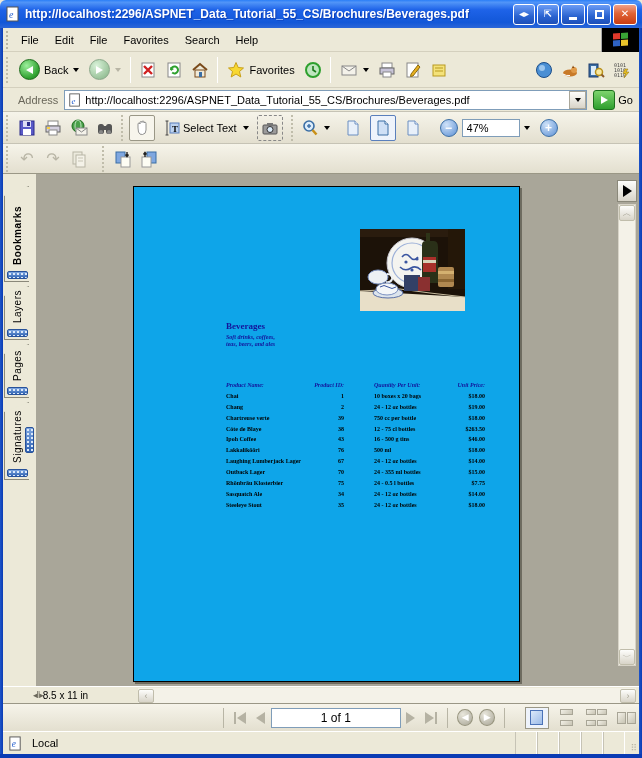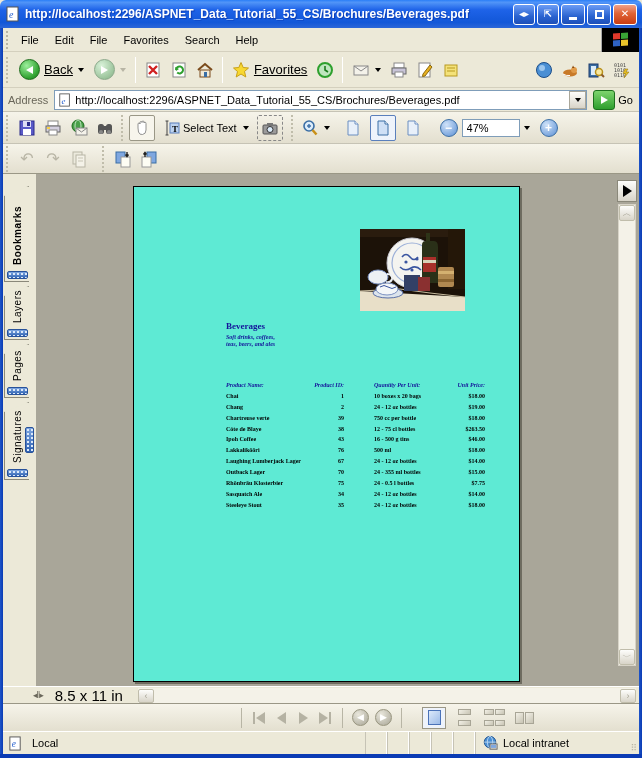--- a/index.html
+++ b/index.html
@@ -35,35 +35,35 @@
   .win-logo { margin-left:auto; width:38px; height:24px; background:#000; display:flex;
     align-items:center; justify-content:center; border-left:1px solid #aaa; }
   .flag { width:16px; height:14px; display:grid; grid-template-columns:7px 7px; grid-template-rows:6px 6px; gap:1px; transform:skewY(-4deg); }
   .flag i { display:block; }
 
   
   .stdbar { position:absolute; left:3px; top:52px; width:636px; height:36px; background:#ECE9D8;
     display:flex; align-items:center; border-bottom:1px solid #d4d0be; }
   .grip { width:5px; height:26px; margin:0 3px; border-left:2px dotted #c0bdab; }
   .tbtn { display:flex; align-items:center; gap:4px; padding:2px 5px; height:30px; border-radius:2px; }
-  .tbtn .lbl { font-size:13px;text-decoration:underline; }
+  .tbtn .lbl { font-size:11px; }
   .sep { width:1px; height:26px; background:#c6c3b5; border-right:1px solid #fff; margin:0 4px; }
   .circ { width:21px; height:21px; border-radius:50%; display:flex; align-items:center; justify-content:center; }
   .circ.green { background:radial-gradient(circle at 35% 30%,#9cf09c,#2ea02e 70%,#1d7a1d); border:1px solid #1a6b1a; color:#fff; }
   .circ.gray { background:radial-gradient(circle at 35% 30%,#d9f2d9,#9cc49c 70%,#86ab86); border:1px solid #8aa88a; color:#fff; }
   .arrow-l { width:0; height:0; border-top:4px solid transparent; border-bottom:4px solid transparent; border-right:7px solid #fff; }
   .arrow-r { width:0; height:0; border-top:4px solid transparent; border-bottom:4px solid transparent; border-left:7px solid #fff; }
   .drop { width:0; height:0; border-left:3px solid transparent; border-right:3px solid transparent; border-top:4px solid #000; margin-left:1px; }
   .icon16 { width:18px; height:18px; display:block; }
   .right-tools { margin-left:auto; display:flex; align-items:center; gap:8px; padding-right:8px; }
 
   
   .addrbar { position:absolute; left:3px; top:88px; width:636px; height:24px; background:#ECE9D8;
     display:flex; align-items:center; border-bottom:1px solid #c6c3b5; padding-left:4px; }
-  .addr-label { color:#6a675a; margin:0 6px 0 1px;text-align:right; }
+  .addr-label { color:#6a675a; margin:0 6px 0 11px;text-align:right; }
   .addr-box { flex:1 1 auto; height:20px; background:#fff; border:1px solid #7f9db9;
     display:flex; align-items:center; padding-left:2px; }
   .addr-box input { flex:1 1 auto; border:none; outline:none; font-family:"Liberation Sans",sans-serif; font-size:11px; height:16px; }
   .addr-drop { width:17px; height:18px; background:linear-gradient(180deg,#fdfdfb,#d8d4c8); border:1px solid #aaa79a;
     display:flex; align-items:center; justify-content:center; }
   .go-btn { width:22px; height:20px; margin:0 3px 0 6px; border-radius:3px; border:1px solid #1d6f1d;
     background:linear-gradient(180deg,#7ed46e,#2e9e2e); display:flex; align-items:center; justify-content:center; }
   .go-label { margin-right:6px; }
 
   
@@ -86,21 +86,21 @@
   .vtab { position:absolute; left:1px; width:25px; background:#ECE9D8; border:1px solid #8a887a; border-right:none;
     clip-path:polygon(0 10px,100% 0,100% 100%,0 100%); display:flex; flex-direction:column; align-items:center; }
   .vtab .vlabel { flex:1 1 auto; writing-mode:vertical-rl; transform:rotate(180deg); font-size:10px; padding-top:4px; letter-spacing:0.5px; }
   .vtab .dots { width:21px; height:8px; margin:2px 0 2px 0; border-radius:2px;
     background:linear-gradient(180deg,#7fa7e0,#2f62b2); border:1px solid #28529a;
     background-image:radial-gradient(#dce9fa 1px, transparent 1px),linear-gradient(180deg,#7fa7e0,#2f62b2); background-size:4px 4px,100% 100%; }
   .vtab.active .vlabel { font-weight:bold; }
   .splitter { position:absolute; left:22px; top:253px; width:9px; height:26px; border:1px solid #28529a; border-radius:2px;
     background-image:radial-gradient(#dce9fa 1px, transparent 1px),linear-gradient(180deg,#7fa7e0,#2f62b2); background-size:4px 4px,100% 100%; }
 
-  .page { position:absolute; left:130px; top:12px; width:387px; height:496px; background:#5eead4;
+  .page { position:absolute; left:130px; top:12px; width:387px; height:496px; background:#0ea5e9;
     border:1px solid #000; box-shadow:2px 2px 0 #6e6c60; font-family:"Liberation Serif", serif; }
   .still-life { position:absolute; left:226px; top:42px; width:105px; height:82px; }
   .pdf-title { position:absolute; left:92px; top:134px; font-size:9px; font-weight:bold; color:#14149a; }
   .pdf-sub { position:absolute; left:92px; top:147px; font-size:6px; font-style:italic; font-weight:bold; color:#14149a; line-height:7px; }
   .ptable { position:absolute; left:92px; top:195px; width:259px; }
   .prow { display:flex; height:10.9px; align-items:baseline; }
   .half-l { width:118px; display:flex; justify-content:space-between; }
   .half-gap { width:30px; }
   .half-r { width:111px; display:flex; justify-content:space-between; }
   .pcell { font-size:6px; font-weight:bold; color:#000; white-space:nowrap; }
@@ -110,21 +110,21 @@
     border:1px solid #8a887a; display:flex; align-items:center; justify-content:center; }
   .tri-r-black { width:0; height:0; border-top:6px solid transparent; border-bottom:6px solid transparent; border-left:9px solid #000; }
   .vscroll { position:absolute; right:3px; top:30px; width:18px; height:462px; background:#f4f2e8; border:1px solid #d8d4c8; }
   .vs-btn { position:absolute; left:0; width:16px; height:16px; background:linear-gradient(180deg,#fdfdfb,#d8d4c8);
     border:1px solid #c0bdab; border-radius:2px; color:#a8a596; display:flex; align-items:center; justify-content:center; font-size:9px; }
 
   
   .pdfstatus { position:absolute; left:3px; top:686px; width:636px; height:17px; background:#ECE9D8; border-top:1px solid #fff;
     display:flex; align-items:center; }
   .hgrip { margin-left:30px; color:#6a675a; font-size:9px; letter-spacing:-1px; }
-  .pagesize { margin-left:12px; color:#000; font-size:15px; }
+  .pagesize { color:#000; font-size:10px; }
   .hscroll { position:absolute; left:135px; right:3px; top:1px; height:15px; background:#f4f2e8; display:flex; align-items:center; }
   .hs-btn { width:16px; height:14px; background:linear-gradient(180deg,#fdfdfb,#d8d4c8); border:1px solid #c0bdab; border-radius:2px;
     color:#a8a596; display:flex; align-items:center; justify-content:center; font-size:9px; }
   .hs-track { flex:1 1 auto; height:14px; }
 
   
   .navbar { position:absolute; left:3px; top:703px; width:636px; height:28px; background:linear-gradient(180deg,#f6f4ea,#e3dfcf);
     border-top:1px solid #9a9786; display:flex; align-items:center; }
   .nav-sep { width:1px; height:20px; background:#b8b5a5; margin:0 6px; }
   .nbtn { width:22px; height:22px; display:flex; align-items:center; justify-content:center; gap:1px; }
@@ -657,20 +657,21 @@
   <div class="navbar">
     <div style="width:232px;"></div>
     <div class="nav-sep"></div>
     <div class="nbtn">
         <span class="bar-v"></span>
         <span class="tri-l"></span>
       </div>
     <div class="nbtn">
         <span class="tri-l"></span>
       </div>
+    <input class="pagenum" type="text" value="1 of 1" style="">
     <div class="nbtn">
         <span class="tri-r"></span>
       </div>
     <div class="nbtn">
         <span class="tri-r"></span>
         <span class="bar-v"></span>
       </div>
     <div class="nav-sep"></div>
     <div class="roundnav">
         <span class="a">◀</span>
@@ -706,26 +707,16 @@
         <rect x="2" y="1" width="11" height="14" fill="#fff" stroke="#555"></rect>
         <text x="4" y="12" font-size="10" fill="#2a63d0" font-family="serif" font-style="italic">e</text>
       </svg>
       <span>Local</span>
     </div>
     <div class="st-cell"></div>
     <div class="st-cell"></div>
     <div class="st-cell"></div>
     <div class="st-cell"></div>
     <div class="st-cell"></div>
-    <div class="st-zone">
-      <svg class="icon16" viewBox="0 0 18 18" style="width:16px;height:16px;">
-        <circle cx="9" cy="8" r="6.5" fill="#4a8fd4" stroke="#1d4f8a"></circle>
-        <ellipse cx="9" cy="8" rx="3" ry="6.5" fill="none" stroke="#bcd8f0"></ellipse>
-        <line x1="2.5" y1="8" x2="15.5" y2="8" stroke="#bcd8f0"></line>
-        <rect x="9" y="10" width="8" height="6" fill="#d8d4c8" stroke="#666"></rect>
-        <rect x="10" y="11" width="6" height="3.5" fill="#7fa7e0"></rect>
-      </svg>
-      <span>Local intranet</span>
-    </div>
     <div class="st-resize">⠿</div>
   </div>
 
 </div>
 
 </body></html>

